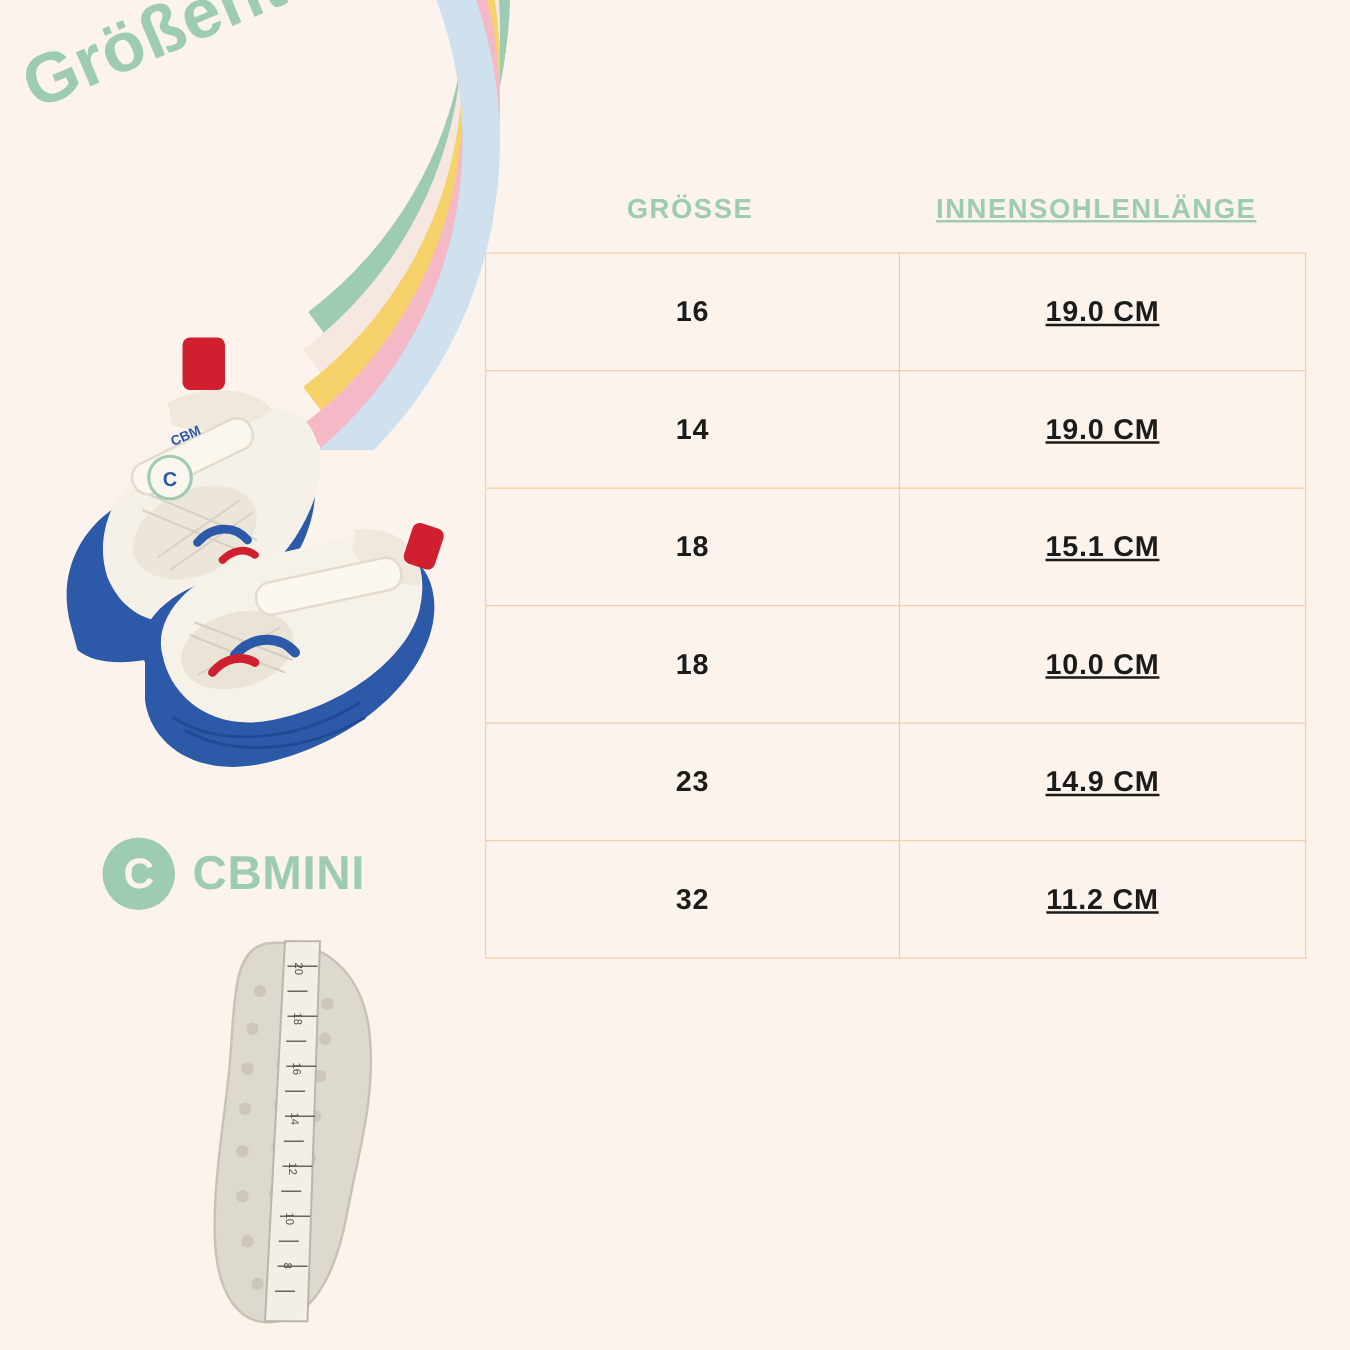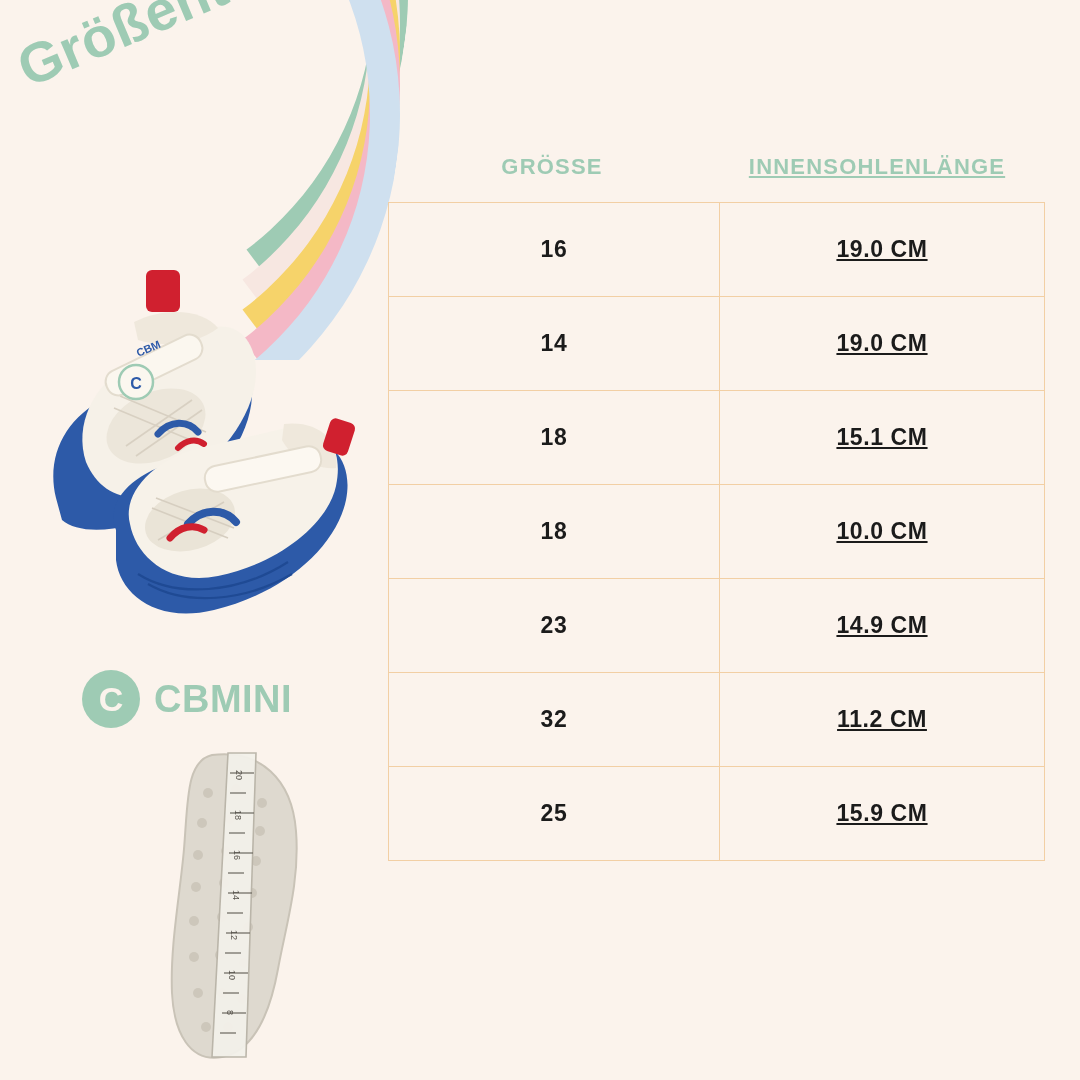--- a/index.html
+++ b/index.html
@@ -304,19 +304,15 @@
         <td class="col-len">10.0 CM</td>
       </tr>
       <tr>
         <td class="col-size">23</td>
         <td class="col-len">14.9 CM</td>
       </tr>
       <tr>
         <td class="col-size">32</td>
         <td class="col-len">11.2 CM</td>
       </tr>
-      <tr>
-        <td class="col-size">25</td>
-        <td class="col-len">15.9 CM</td>
-      </tr>
     </tbody>
   </table>
 </div>
 
 </body></html>

